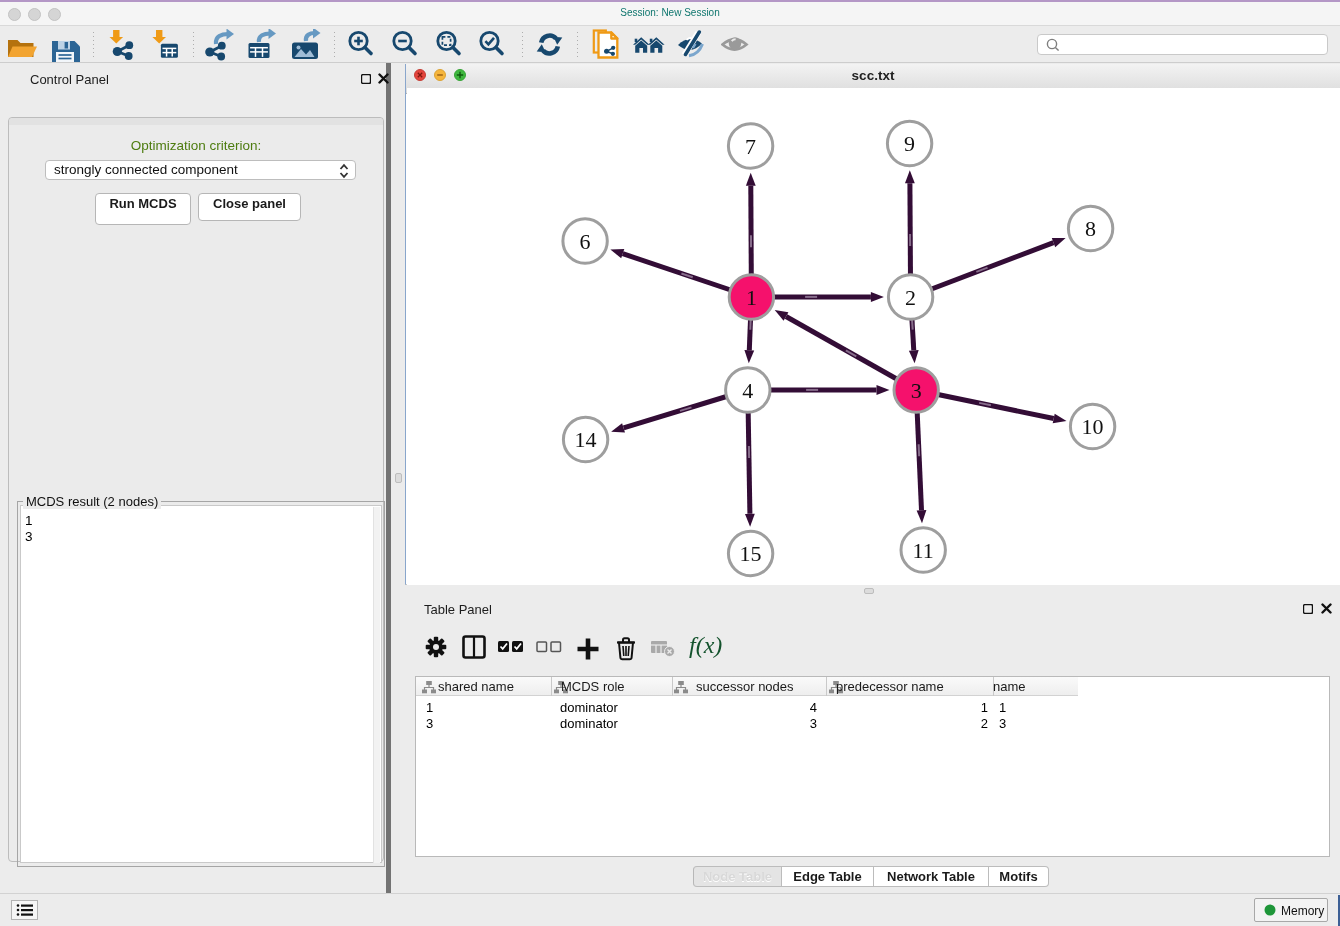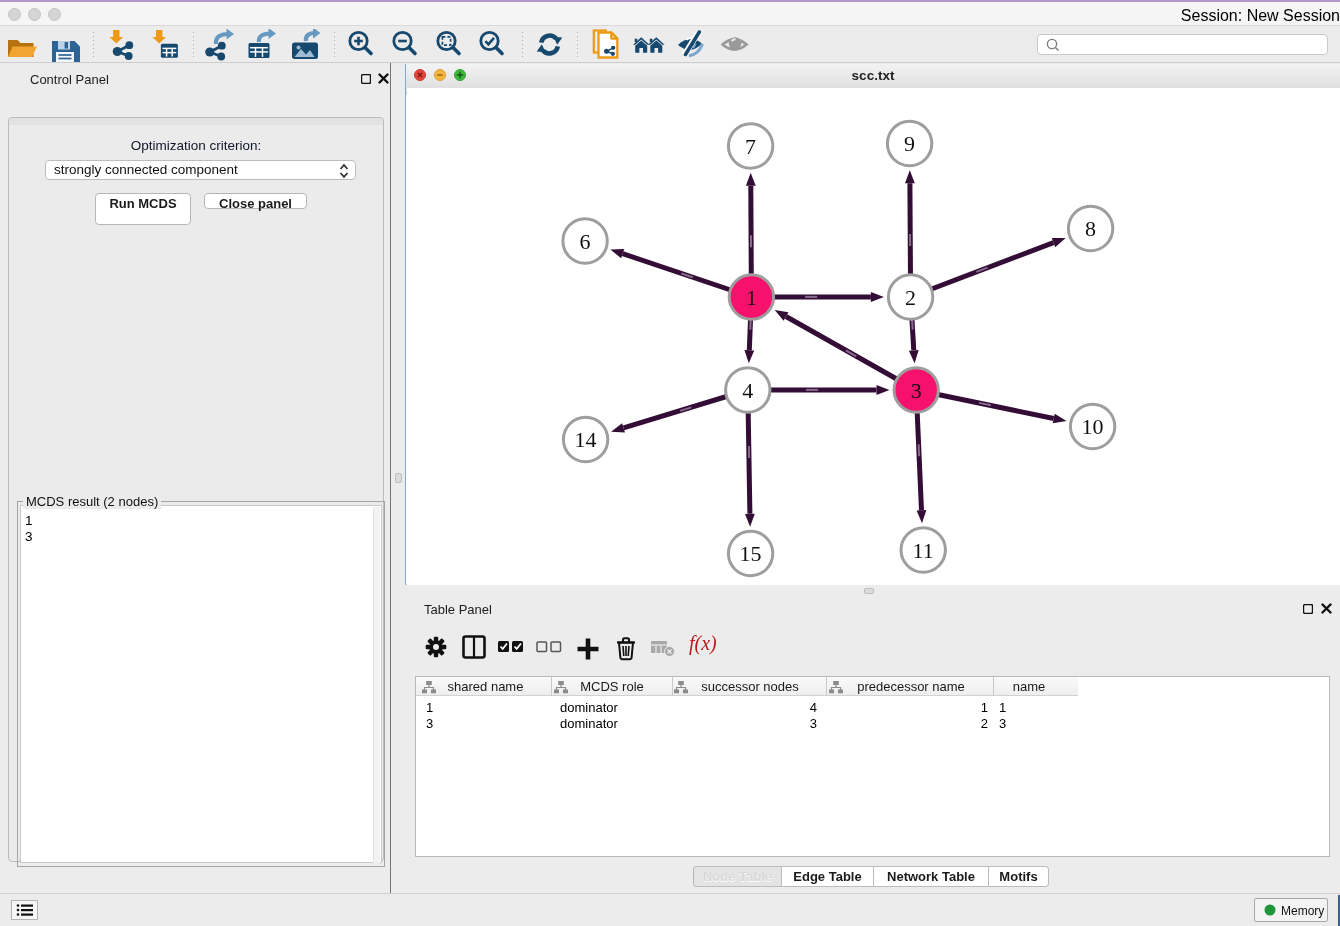--- a/index.html
+++ b/index.html
@@ -1,26 +1,26 @@
 <!DOCTYPE html>
 <html><head><meta charset="utf-8"><style>
 *{margin:0;padding:0;box-sizing:border-box}
 html,body{width:1340px;height:926px;overflow:hidden}
 body{font-family:"Liberation Sans",sans-serif;background:#ececec;position:relative}
 
 #titlebar{position:absolute;left:0;top:0;width:1340px;height:26px;background:#f5f5f5;border-top:2px solid #b497c6;border-bottom:1px solid #d9d9d9}
 .tl{position:absolute;top:6px;width:13px;height:13px;border-radius:50%;background:#d5d5d5;border:1px solid #c3c3c3}
-#apptitle{position:absolute;top:5px;left:0;width:100%;text-align:right;font-size:16px;color:#000000}
+#apptitle{position:absolute;top:5px;left:0;width:100%;text-align:center;font-size:10px;color:#0f766e}
 
 #toolbar{position:absolute;left:0;top:27px;width:1340px;height:36px;background:#ececec;border-bottom:1px solid #cdcdcd}
 .tbi{position:absolute;top:4px}
 .tbsep{position:absolute;top:5px;width:1px;height:26px;background-image:linear-gradient(#adadad 28%, transparent 28%);background-size:1px 4px}
 #search{position:absolute;left:1037px;top:7px;width:291px;height:21px;background:#fff;border:1px solid #c9c9c9;border-radius:4px}
 
-#cpanel{position:absolute;left:0;top:63px;width:391px;height:830px;background:#ececec;border-right:1px solid #737373}
+#cpanel{position:absolute;left:0;top:63px;width:391px;height:830px;background:#ececec;border-right:5px solid #737373}
 .phead{font-size:13px;color:#1d1d1d}
 .tabrow{position:absolute;display:flex}
 .tab{height:21px;line-height:20px;background:#fff;border:1px solid #bcbcbc;border-left:none;font-size:13px;font-weight:bold;color:#1a1a1a;text-align:center}
 .tab.first{border-left:1px solid #b7b7b7;border-radius:4px 0 0 4px}
 .tab.last{border-radius:0 4px 4px 0}
 .tab.sel{background:#e4e4e4;color:#d8d8d8;text-shadow:0 1px 0 #fff}
 #cpcontent{position:absolute;left:8px;top:54px;width:376px;height:745px;background:#ebebeb;border:1px solid #bcbcbc;border-radius:4px}
 .btn{position:absolute;background:#fff;border:1px solid #b6b6b6;border-radius:4px;font-size:13px;font-weight:bold;color:#1a1a1a;text-align:center}
 #mcdsbox{position:absolute;left:8px;top:383px;width:368px;height:366px;border:1px solid #a5a5a5}
 #mcdswhite{position:absolute;left:2px;top:3px;width:362px;height:358px;background:#fff;border:1px solid #c9c9c9}
@@ -28,21 +28,21 @@
 
 #netwin{position:absolute;left:405px;top:64px;width:935px;height:521px;background:#fff;border-left:1px solid #89a6cc;border-bottom:1px solid #c9c9c9}
 #nettitle{position:absolute;left:0;top:0;width:100%;height:30px;background:linear-gradient(#f3f3f3,#dcdcdc);border-bottom:1px solid #b3b3b3}
 .wl{position:absolute;top:5px;width:12px;height:12px;border-radius:50%}
 #netcanvas{position:absolute;left:1px;top:24px;width:933px;height:497px;background:#fff}
 
 #tpanel{position:absolute;left:392px;top:596px;width:948px;height:297px;background:#ececec}
 #ttable{position:absolute;left:23px;top:80px;width:915px;height:181px;background:#fff;border:1px solid #b9b9b9}
 .thead{position:absolute;left:0;top:0;width:662px;height:19px;background:linear-gradient(#fafafa,#eeeeee);border-bottom:1px solid #d2d2d2}
 .hsep{position:absolute;top:0;width:1px;height:19px;background:#c9c9c9}
-.hcell{position:absolute;top:2px;font-size:13px;color:#1a1a1a;text-align:center}
+.hcell{position:absolute;top:2px;font-size:13px;color:#1a1a1a;}
 .trow{position:absolute;font-size:13px;color:#000;height:16px}
 
 #statusbar{position:absolute;left:0;top:893px;width:1340px;height:33px;background:#ececec;border-top:1px solid #d2d2d2}
 #membtn{position:absolute;left:1254px;top:4px;width:74px;height:24px;background:#f3f3f3;border:1px solid #a8a8a8;border-radius:2px;font-size:12px;color:#111}
 #listbtn{position:absolute;left:11px;top:6px;width:27px;height:20px;background:#f6f6f6;border:1px solid #b3b3b3}
 </style></head>
 <body>
 
 <div id="titlebar">
   <div class="tl" style="left:8px"></div>
@@ -181,30 +181,30 @@
 <div id="cpanel">
   <div class="phead" style="position:absolute;left:30px;top:9px">Control Panel</div>
   <svg width="10" height="10" style="position:absolute;left:361px;top:11px">
       <rect x="0.5" y="0.5" width="9" height="9" rx="1.5" fill="none" stroke="#111" stroke-width="1.4"></rect>
     </svg>
   <svg width="11" height="11" style="position:absolute;left:378px;top:10px">
       <path d="M1.5,1.5 L9.5,9.5 M9.5,1.5 L1.5,9.5" stroke="#111" stroke-width="2.4" stroke-linecap="round"></path>
     </svg>
   <div id="cpcontent">
     <div style="position:absolute;left:0;top:0;width:100%;height:7px;background:#e2e2e2;border-radius:4px 4px 0 0"></div>
-    <div style="position:absolute;left:0;top:20px;width:100%;text-align:center;font-size:13.5px;color:#0f172a">Optimization criterion:</div>
+    <div style="position:absolute;left:0;top:20px;width:100%;text-align:center;font-size:13.5px;color:#4d7c0f">Optimization criterion:</div>
     <div style="position:absolute;left:36px;top:42px;width:311px;height:20px;background:#fff;border:1px solid #bdbdbd;border-radius:4px">
       <div style="position:absolute;left:8px;top:1px;font-size:13.5px;color:#111">strongly connected component</div>
       <svg width="12" height="16" style="position:absolute;right:5px;top:2px">
           <path d="M2.5,6 L6,2.2 L9.5,6" fill="none" stroke="#333" stroke-width="1.8"></path>
           <path d="M2.5,10 L6,13.8 L9.5,10" fill="none" stroke="#333" stroke-width="1.8"></path>
         </svg>
     </div>
     <div class="btn" style="left:86px;top:75px;width:96px;height:32px;line-height:19px">Run MCDS</div>
-    <div class="btn" style="left:195px;top:75px;width:103px;height:16px;line-height:19px">Close panel</div>
+    <div class="btn" style="left:189px;top:75px;width:103px;height:28px;line-height:19px">Close panel</div>
     <div id="mcdsbox">
       <div id="mcdswhite">
         <div style="position:absolute;left:4px;top:7px;font-size:13.5px;color:#000;line-height:15.5px">1<br>3</div>
         <div style="position:absolute;right:1px;top:1px;width:7px;height:356px;background:#f2f2f2;border-left:1px solid #e2e2e2"></div>
       </div>
       <div id="mcdslabel">MCDS result (2 nodes)</div>
     </div>
   </div>
 </div>
 
@@ -345,21 +345,21 @@
       <line x1="18" y1="12" x2="17.2" y2="22" stroke="#111" stroke-width="1.6"></line>
     </svg>
 <svg width="30" height="26" style="position:absolute;left:256px;top:38px">
       <rect x="3" y="7" width="16" height="12" rx="1" fill="#a9a9a9"></rect>
       <line x1="3" y1="11" x2="19" y2="11" stroke="#ececec" stroke-width="1.2"></line>
       <line x1="8" y1="11" x2="8" y2="19" stroke="#ececec" stroke-width="1.2"></line>
       <line x1="13" y1="11" x2="13" y2="19" stroke="#ececec" stroke-width="1.2"></line>
       <circle cx="21.5" cy="17.5" r="5" fill="#a9a9a9" stroke="#ececec" stroke-width="1"></circle>
       <path d="M19.5,15.5 l4,4 M23.5,15.5 l-4,4" stroke="#ececec" stroke-width="1.4"></path>
     </svg>
-<div style="position:absolute;left:297px;top:36px;width:40px;font-family:'Liberation Serif';font-style:italic;font-size:20px;color:#b91c1c">f(x)</div>
+<div style="position:absolute;left:297px;top:36px;width:40px;font-family:'Liberation Serif';font-style:italic;font-size:24px;color:#14532d">f(x)</div>
   <div id="ttable">
     <div class="thead">
       <div class="hsep" style="left:135px"></div>
       <div class="hsep" style="left:256px"></div>
       <div class="hsep" style="left:410px"></div>
       <div class="hsep" style="left:577px"></div>
 
       <svg width="16" height="14" style="position:absolute;left:5px;top:3px">
           <rect x="5.2" y="1" width="5.6" height="4" fill="#8b8b8b"></rect>
           <path d="M8,5 v2.5 M3.5,10 v-2.5 h9 v2.5" fill="none" stroke="#8b8b8b" stroke-width="1.2"></path>

